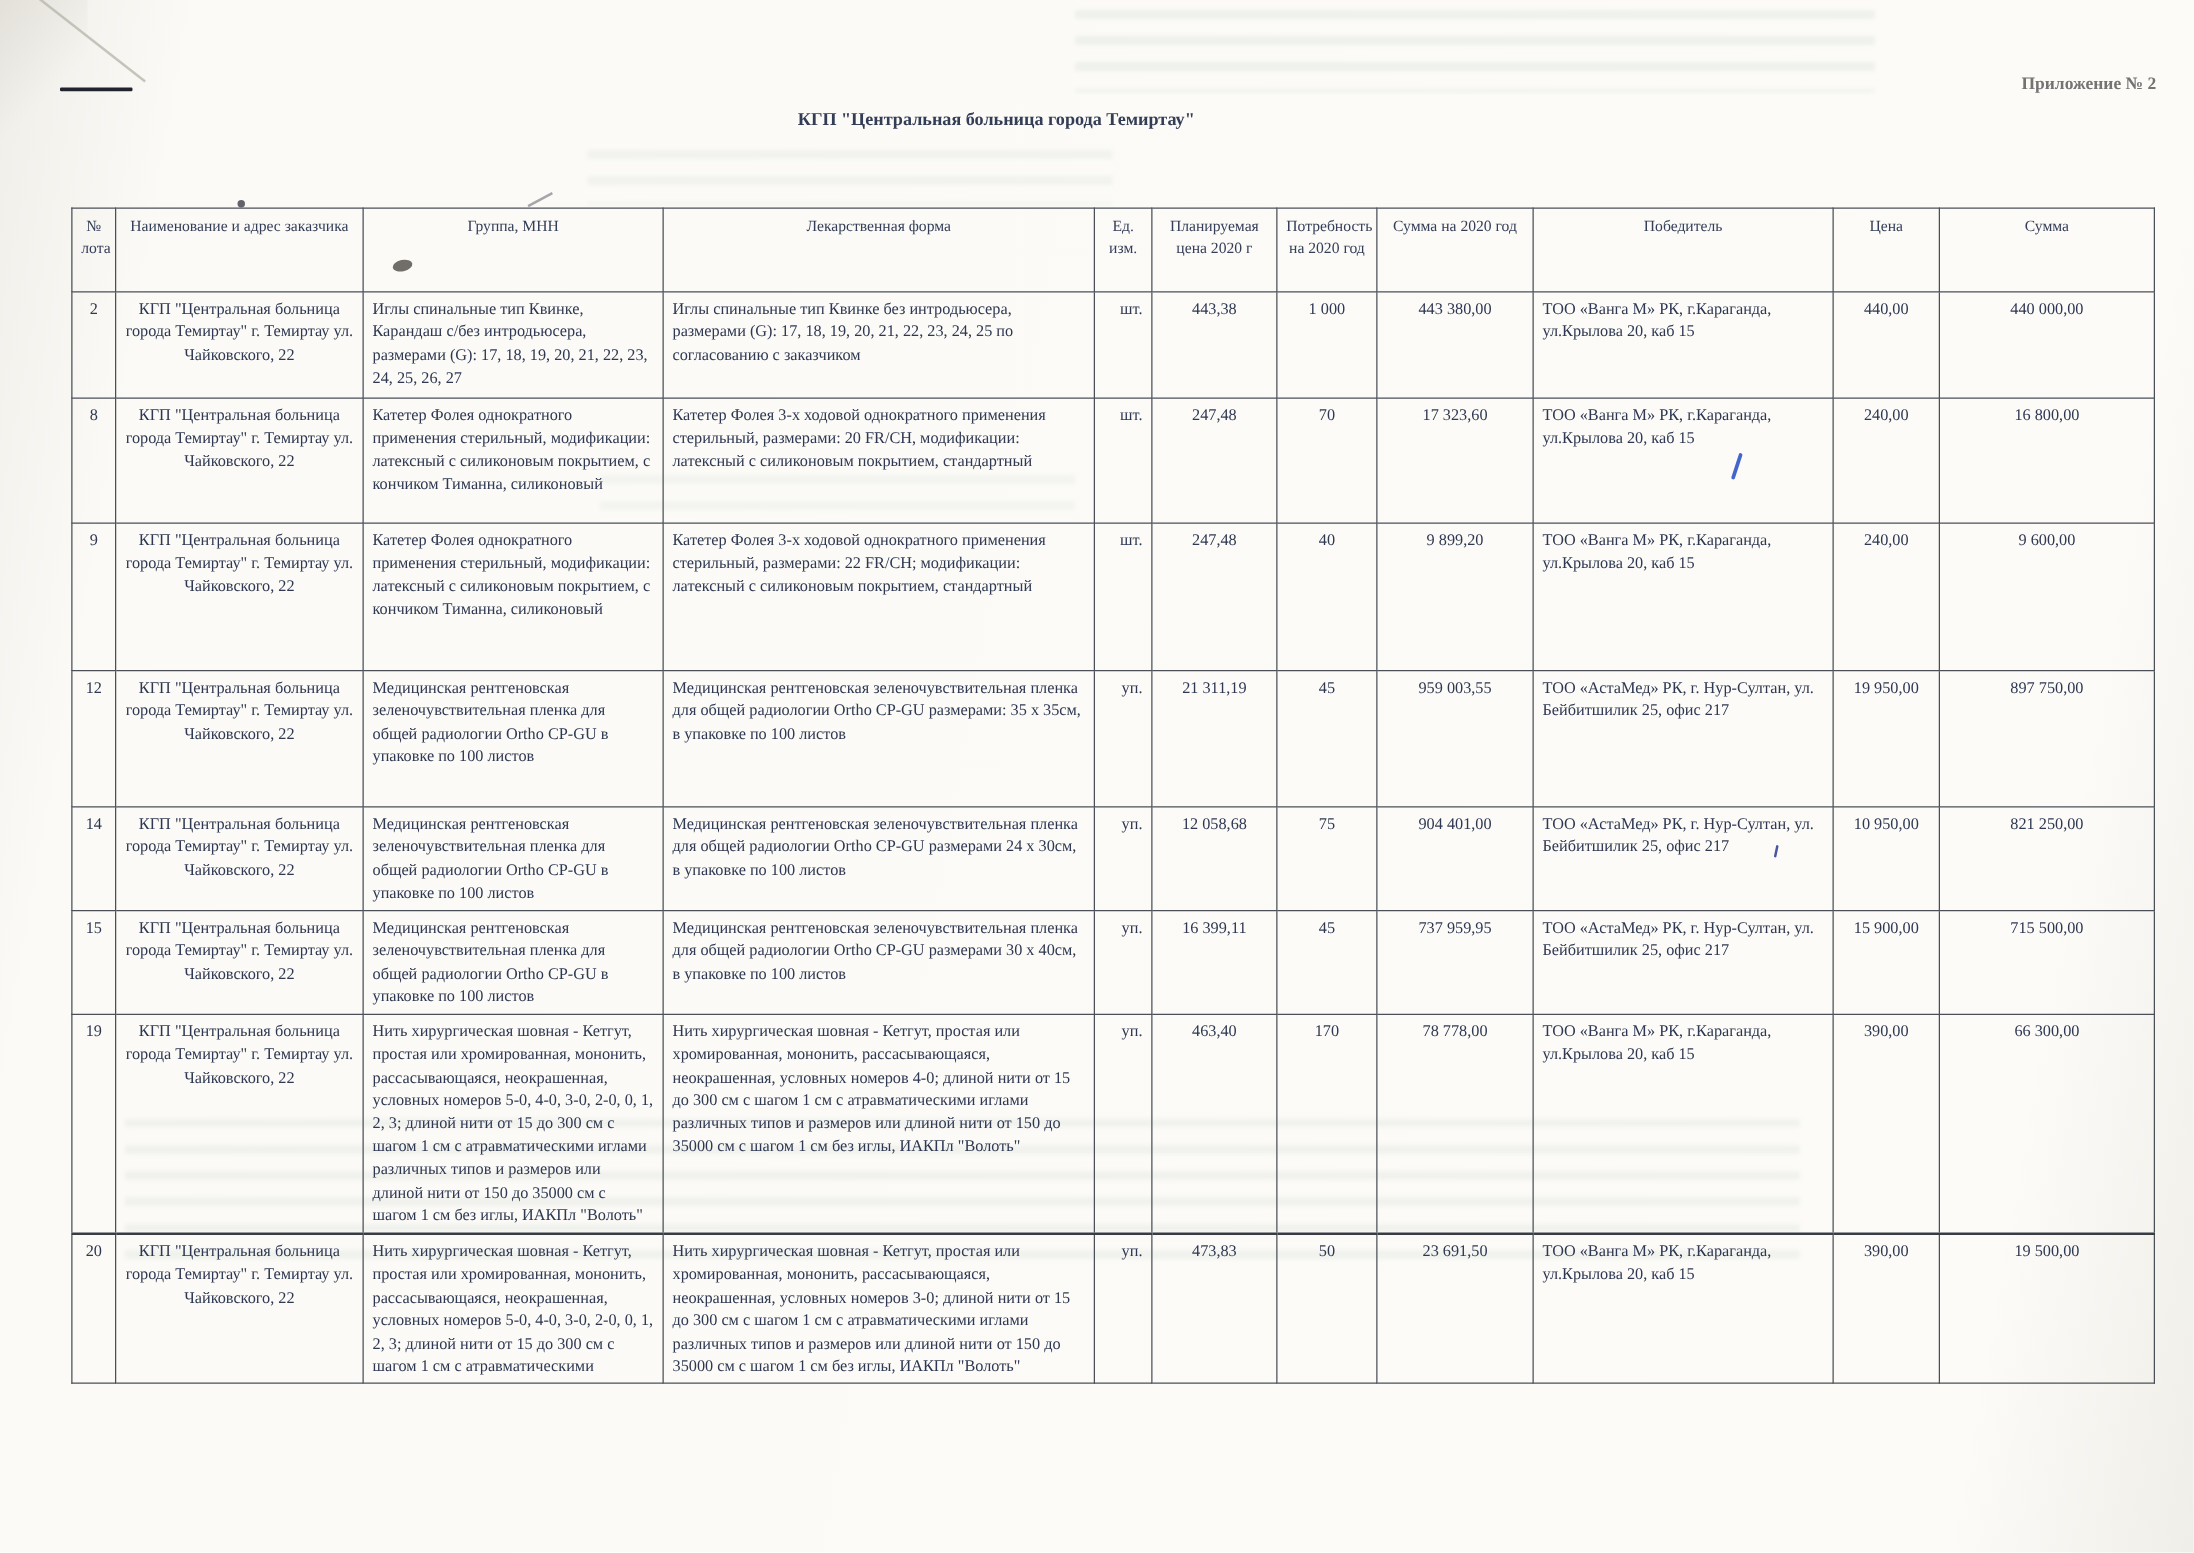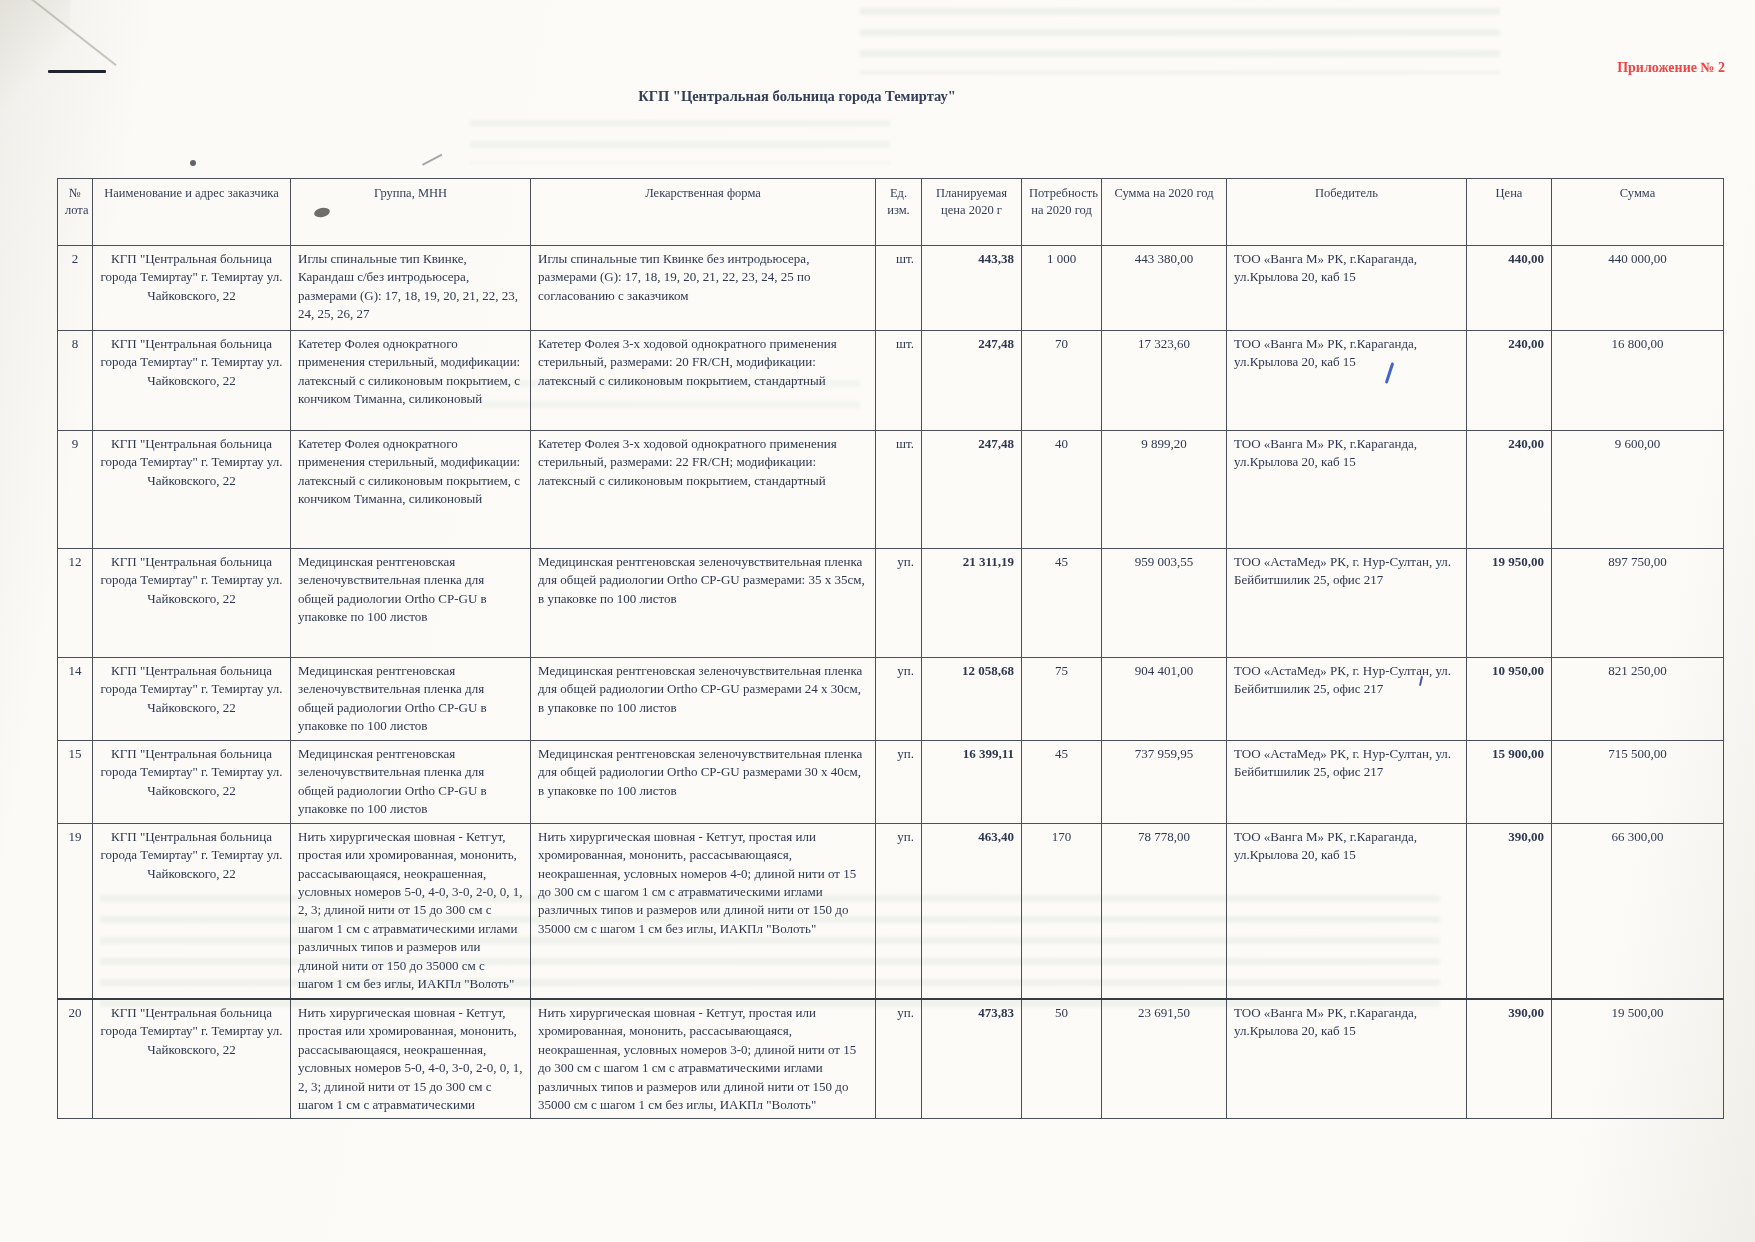--- a/index.html
+++ b/index.html
@@ -6,44 +6,44 @@
   body{
     width:1755px;height:1242px;overflow:hidden;position:relative;
     font-family:"Liberation Serif","DejaVu Serif",serif;
     background:linear-gradient(100deg,#efeee9 0%,#fbfaf6 8%,#fcfbf8 90%,#f0eee8 100%);
     color:#2e3852;
   }
   .page{position:absolute;inset:0;}
   
   .appendix{
     position:absolute;top:60px;right:30px;
-    font-size:14px;font-weight:bold;color:#ef4444;
+    font-size:14px;font-weight:bold;color:#737373;
   }
   .titles{position:absolute;left:57px;top:0;width:1480px;text-align:center;}
   .doc-title{margin-top:88px;font-size:14.5px;font-weight:bold;color:#333d55;}
   .doc-subtitle{margin-top:38px;font-size:14px;font-weight:bold;color:#333d55;white-space:pre-wrap;}
   
   table.results{
-    position:absolute;left:57px;top:178px;
+    position:absolute;left:57px;top:166px;
     border-collapse:collapse;table-layout:fixed;width:1666px;
     font-size:13px;line-height:1.42;color:#2e3852;
   }
   table.results th,table.results td{
     border:1px solid #4b5058;vertical-align:top;overflow:hidden;
     padding:4px 7px;background:transparent;
   }
   table.results thead th{
     font-weight:normal;text-align:center;font-size:12.5px;line-height:1.35;
     padding-top:6px;color:#343e58;
   }
   td.c-lot{text-align:center;}
   td.c-customer{text-align:center;}
   td.c-group,td.c-form,td.c-winner{text-align:left;}
   td.c-unit{text-align:right;}
-  td.c-num-center{text-align:right;padding-right:10px;font-weight:bold;}
+  td.c-num-center{text-align:center;padding-right:10px;}
   td.c-num-right{text-align:center;padding-right:14px;}
   tr.row-20 td{border-top:2px solid #383d45;}
   
   .page-footer{
     position:absolute;left:0;top:1205px;width:100%;text-align:center;
     font-family:"Liberation Sans","DejaVu Sans",sans-serif;
     font-size:12.5px;color:#8a93a8;letter-spacing:.4px;
   }
   
   .artifact{position:absolute;pointer-events:none;}

